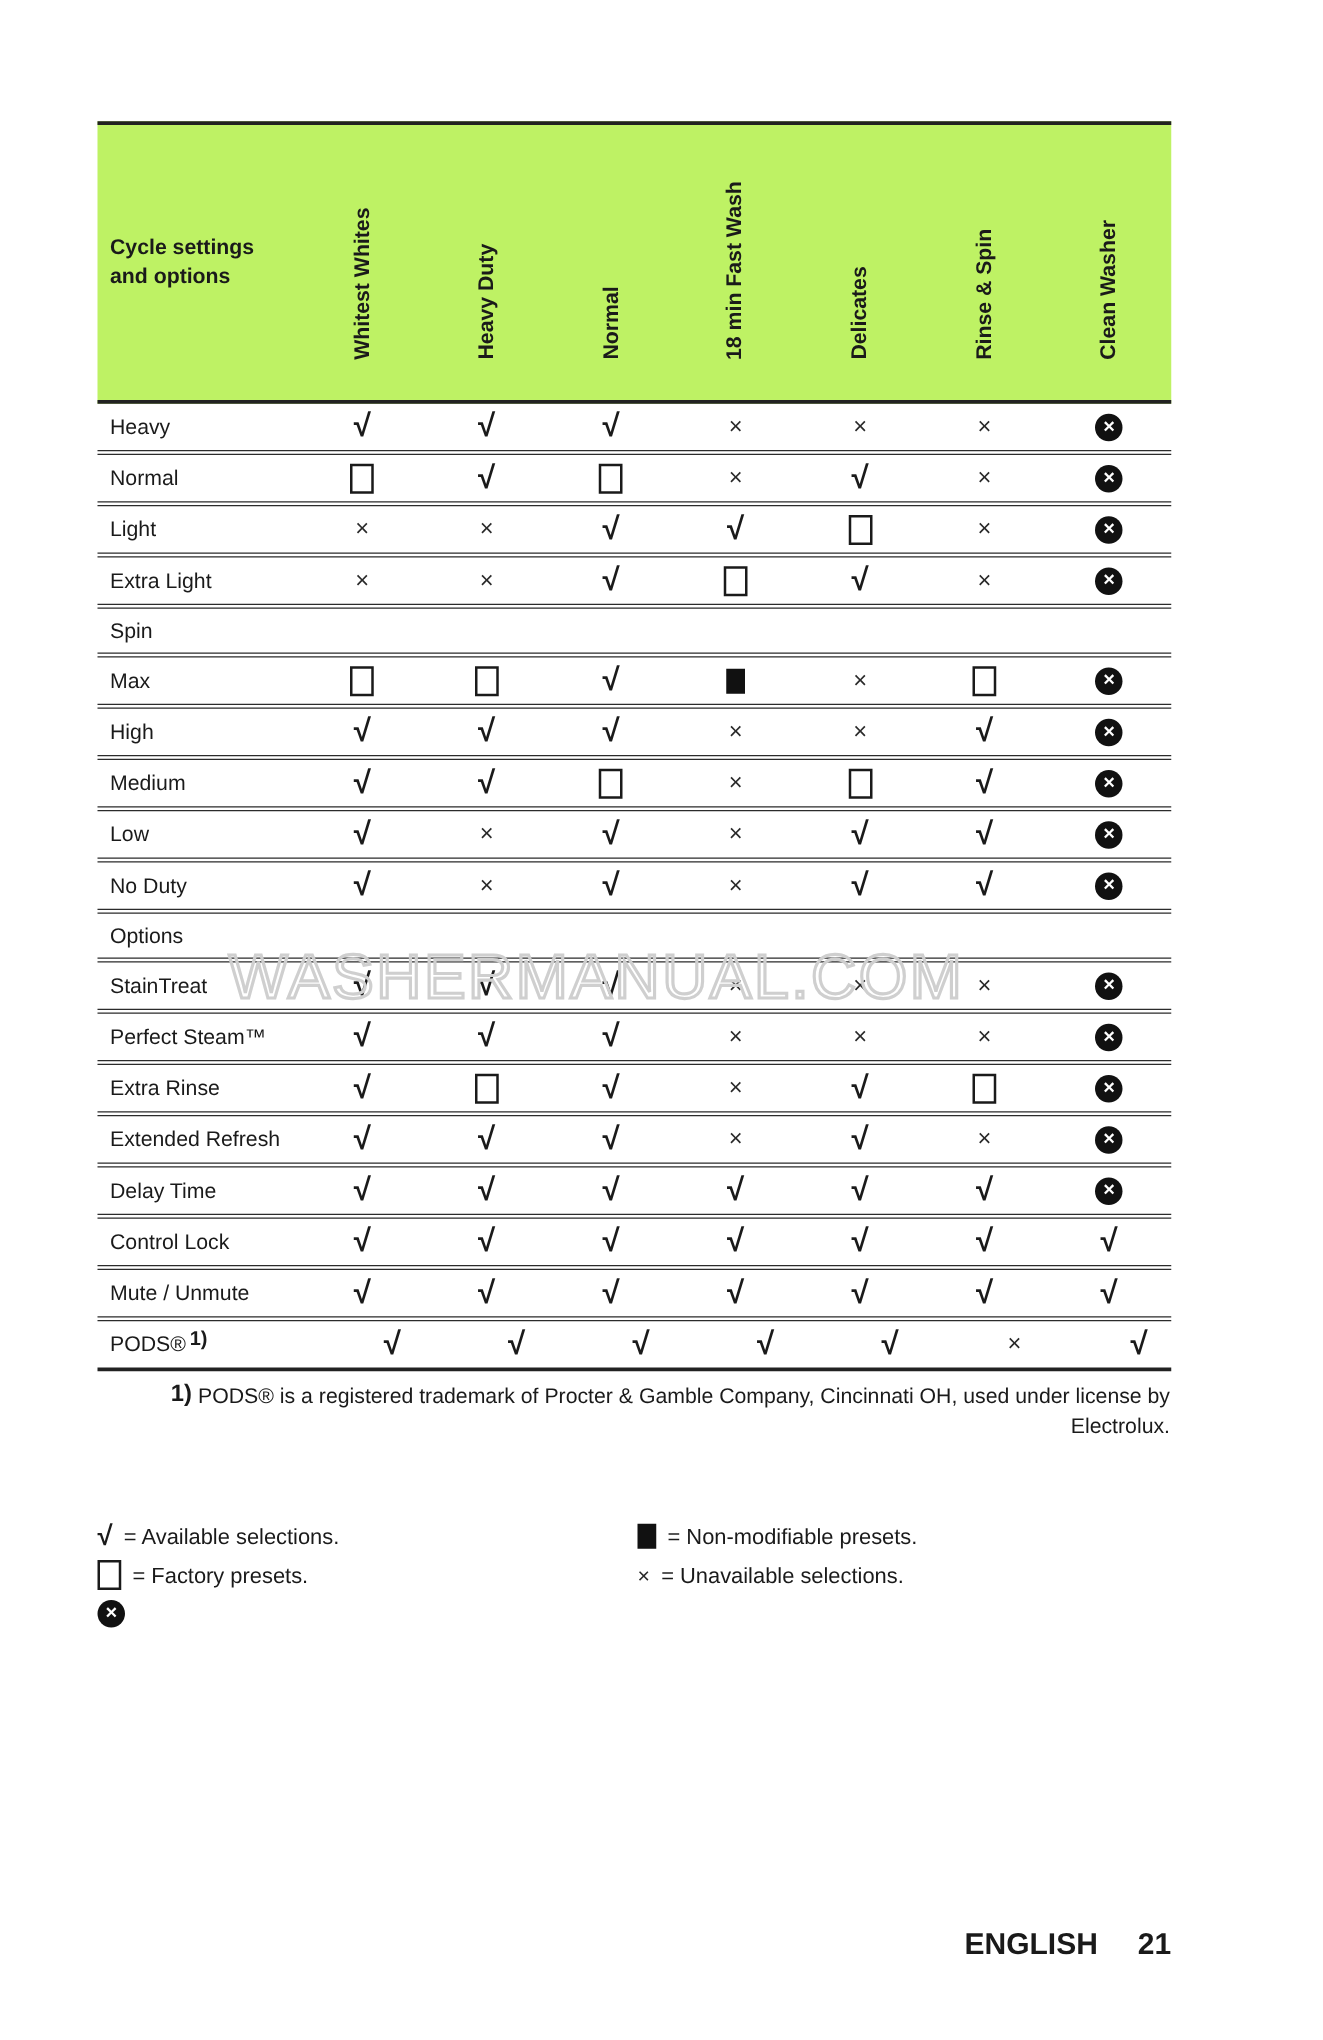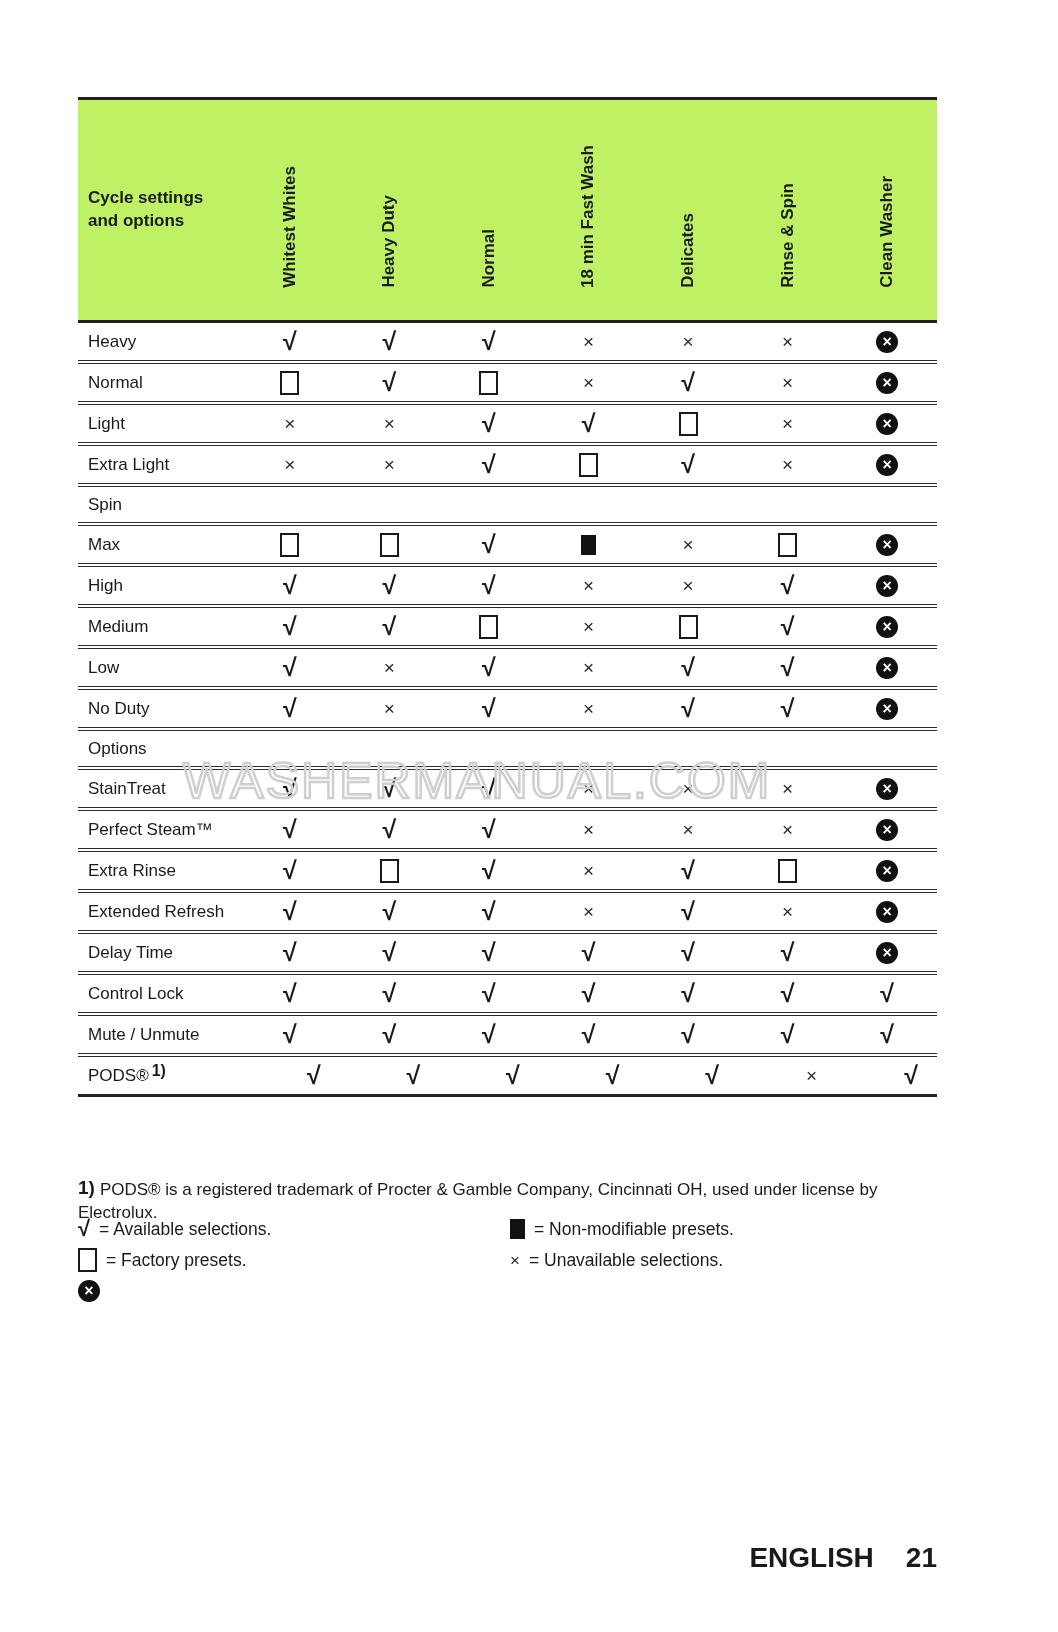--- a/index.html
+++ b/index.html
@@ -90,23 +90,24 @@
     display: inline-flex; width: 22px; height: 22px;
     border-radius: 50%; background: #111; color: #fff;
     align-items: center; justify-content: center;
     font-size: 16px; font-weight: bold; line-height: 1;
     vertical-align: middle;
   }
 
   
   .footnote {
     position: absolute;
-    left: 78px; top: 1176px; width: 858px;
+    left: 78px; top: 1104px; width: 858px;
     font-size: 17px; line-height: 1.35;
     z-index: 2;
+    text-align: right;
   }
   .footnote .marker {
     font-weight: bold; font-size: 19px;
     position: relative; top: -1px; margin-right: 5px;
   }
 
   
   .legend {
     position: absolute;
     left: 78px; top: 1218px; width: 860px;
@@ -118,21 +119,21 @@
   }
   .legend-item { display: flex; align-items: center; gap: 9px; }
   .legend-item.full { grid-column: 1 / -1; }
   .legend-item .sym-check { font-size: 22px; }
   .legend-item .sym-x { font-size: 17px; }
 
   
   .footer {
     position: absolute;
     top: 1542px; right: 121px;
-    font-weight: bold; font-size: 28px;
+    font-weight: bold; font-size: 24px;
     z-index: 2;
   }
   .footer .pageno { margin-left: 32px; }
 </style>
 </head>
 <body>
 
 <div class="watermark">WASHERMANUAL.COM</div>
 
 <div class="table">

